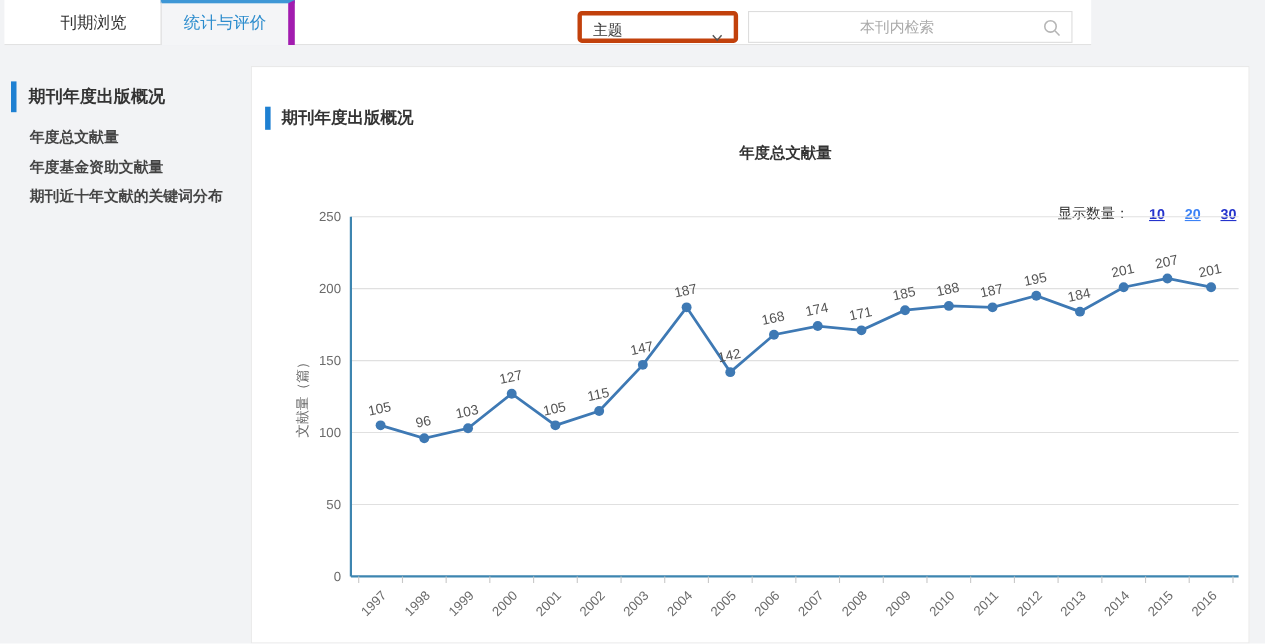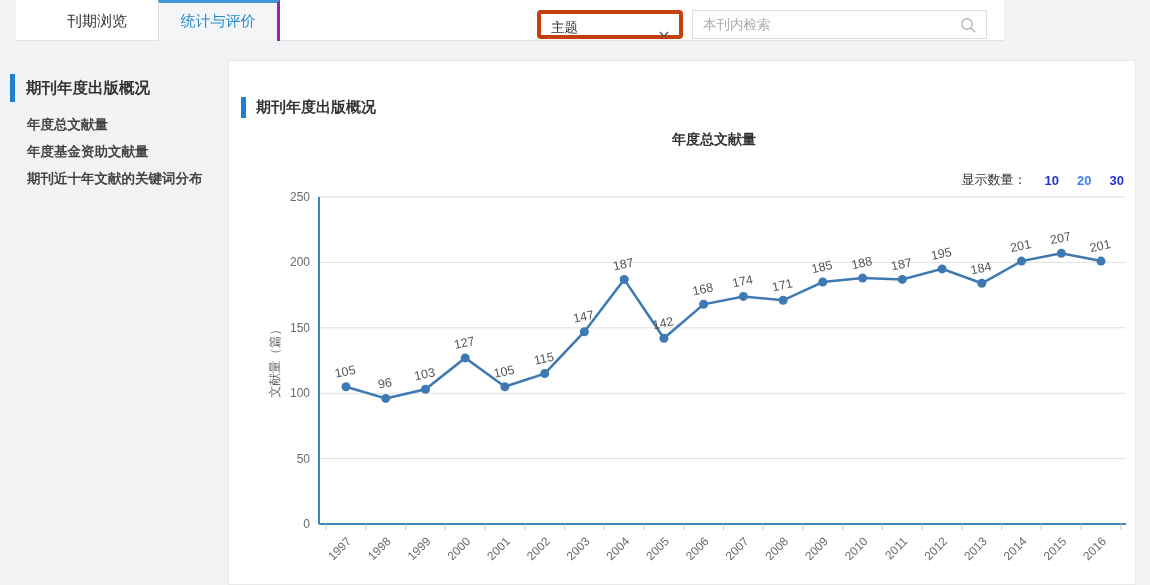--- a/index.html
+++ b/index.html
@@ -3,47 +3,48 @@
 <meta charset="utf-8">
 <style>
   * { margin:0; padding:0; box-sizing:border-box; }
   html,body { width:1150px; height:585px; overflow:hidden; }
   body {
     font-family:"Liberation Sans","DejaVu Sans",sans-serif;
     background:#f2f3f5; color:#333; position:relative;
   }
   
   .topbar {
-    position:absolute; left:16px; top:0; width:988px; height:41px;
+    position:absolute; left:4px; top:0; width:988px; height:41px;
     background:#fff; border-bottom:1px solid #e2e2e2;
   }
   .tabs { position:absolute; left:20px; top:0; height:41px; display:flex; }
   .tab {
     width:122px; height:41px; line-height:41px; text-align:center;
     font-size:15px; color:#333; cursor:pointer;
   }
   .tab.active {
     background:#f4f5f7; color:#2b8ccd;
-    border-top:3px solid #3e97d6; border-left:1px solid #ddd; border-right:3px solid #a21caf;
+    border-top:3px solid #3e97d6; border-left:1px solid #ddd; border-right:6px solid #a21caf;
     line-height:36px;
   }
   .searchgrp { position:absolute; right:17px; top:10px; display:flex; }
   .select {
     width:146px; height:29px; border:4px solid #c2410c; border-radius:4px;
     background:#fff; font-size:13.5px; color:#333; line-height:27px;
     padding:0 10px; position:relative; cursor:pointer; margin-right:9px;
   }
   .select .chev { position:absolute; right:9px; top:8px; }
   .searchbox {
     width:295px; height:29px; border:1px solid #ddd; background:#fff; position:relative;
   }
   .searchbox input {
     width:100%; height:100%; border:none; outline:none; background:transparent;
     font-size:13.5px; color:#333; padding:0 34px 0 10px;
     font-family:inherit;
+    text-align:center;
   }
   .searchbox input::placeholder { color:#aaa; }
   .mag { position:absolute; right:9px; top:6px; }
   
   .sidebar { position:absolute; left:0; top:41px; width:228px; }
   .side-head {
     display:flex; align-items:center; margin-top:33px;
   }
   .side-bar-mark { width:5px; height:28px; background:#1e80d2; margin-left:10px; margin-right:11px; }
   .side-head-label { font-size:15.5px; font-weight:bold; color:#333; }
@@ -58,24 +59,24 @@
     background:#fff; border:1px solid #e9e9e9;
   }
   .panel-head { position:absolute; left:12px; top:36px; display:flex; align-items:center; }
   .panel-bar-mark { width:5px; height:21px; background:#1e80d2; margin-right:10px; }
   .panel-head-label { font-size:15px; font-weight:bold; color:#333; }
   .chart-title {
     position:absolute; left:60px; top:70px; width:850px; text-align:center;
     font-size:14px; font-weight:bold; color:#333;
   }
   .display-count {
-    position:absolute; right:11px; top:110px; font-size:13px; color:#333;
+    position:absolute; right:11px; top:124px; font-size:13px; color:#333;
     display:flex; align-items:center;
   }
-  .dc-opt { margin-left:18px; font-weight:bold; color:#2433cc; cursor:pointer; }
+  .dc-opt { margin-left:18px; font-weight:bold; color:#2433cc; cursor:pointer;text-decoration:underline; }
   .dc-opt.selected { color:#3b82f6; }
   .chart-wrap { position:absolute; left:4px; top:128px; width:905px; height:395px; }
   svg text { font-family:"Liberation Sans","DejaVu Sans",sans-serif; }
   svg .tick { font-size:12px; fill:#6b6b6b; }
   svg .dlabel { font-size:12.5px; fill:#555; }
   svg .ylab { font-size:12.5px; fill:#6b6b6b; }
 </style>
 </head>
 <body>
 

